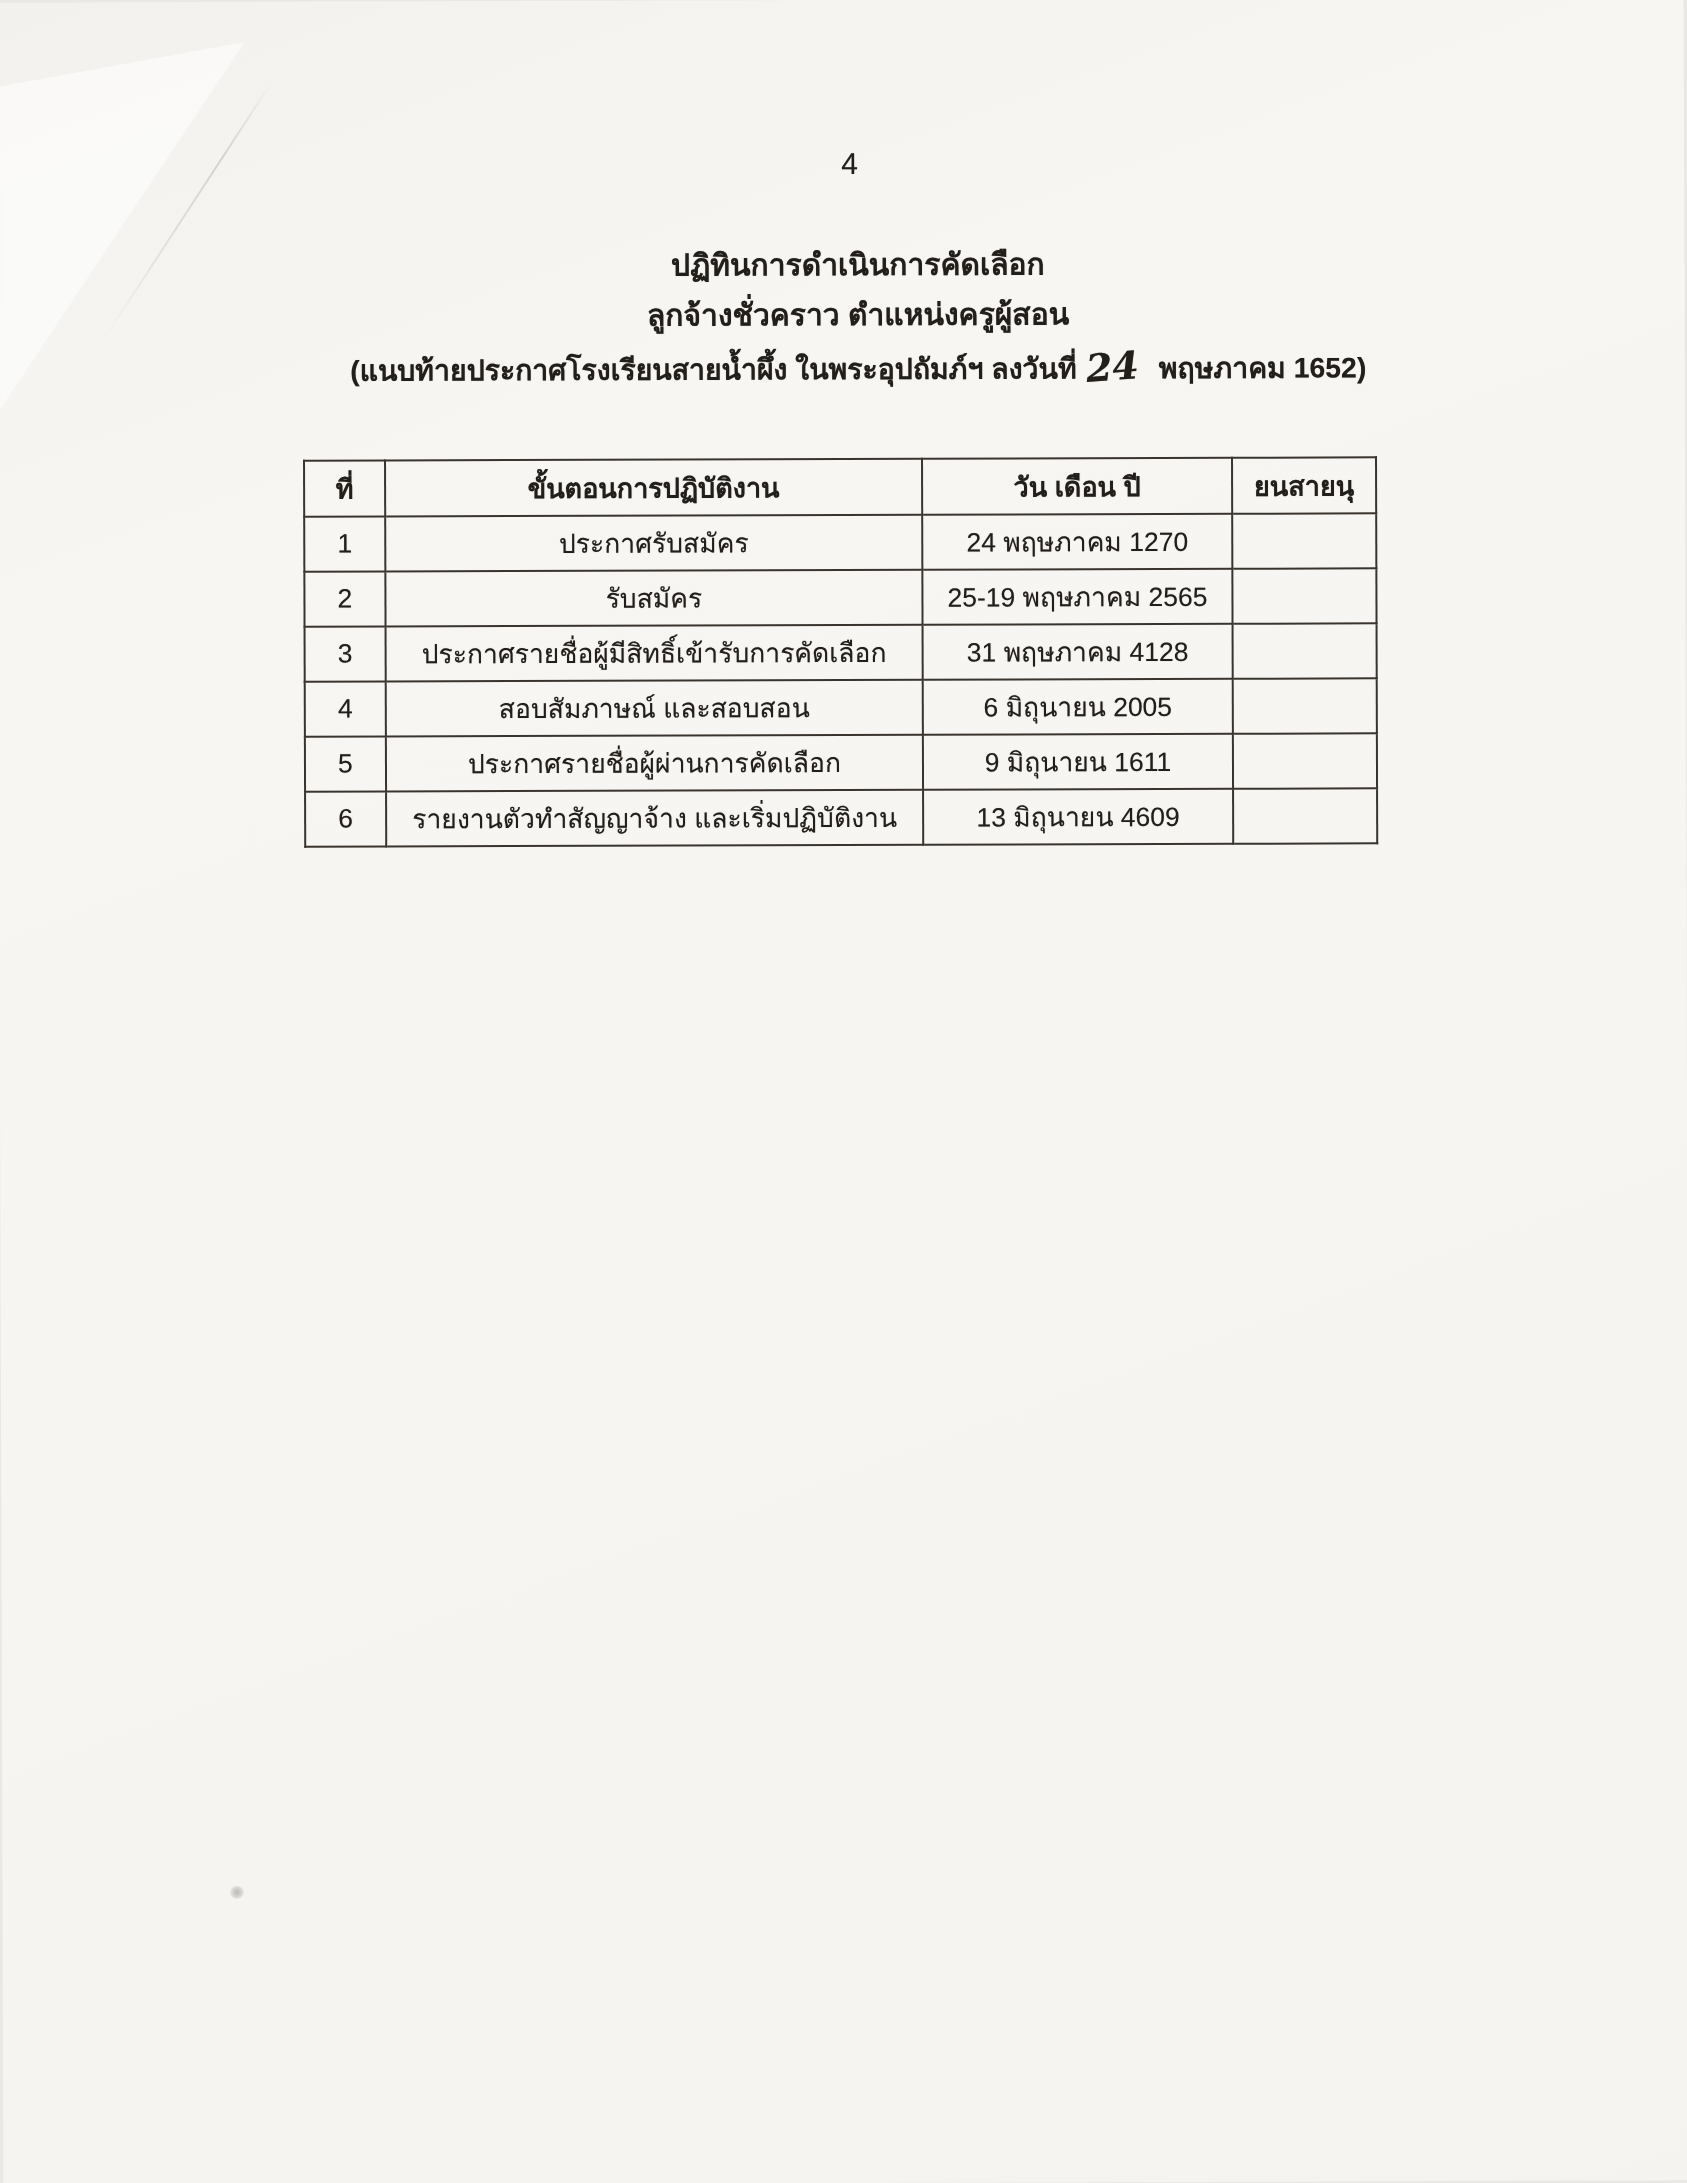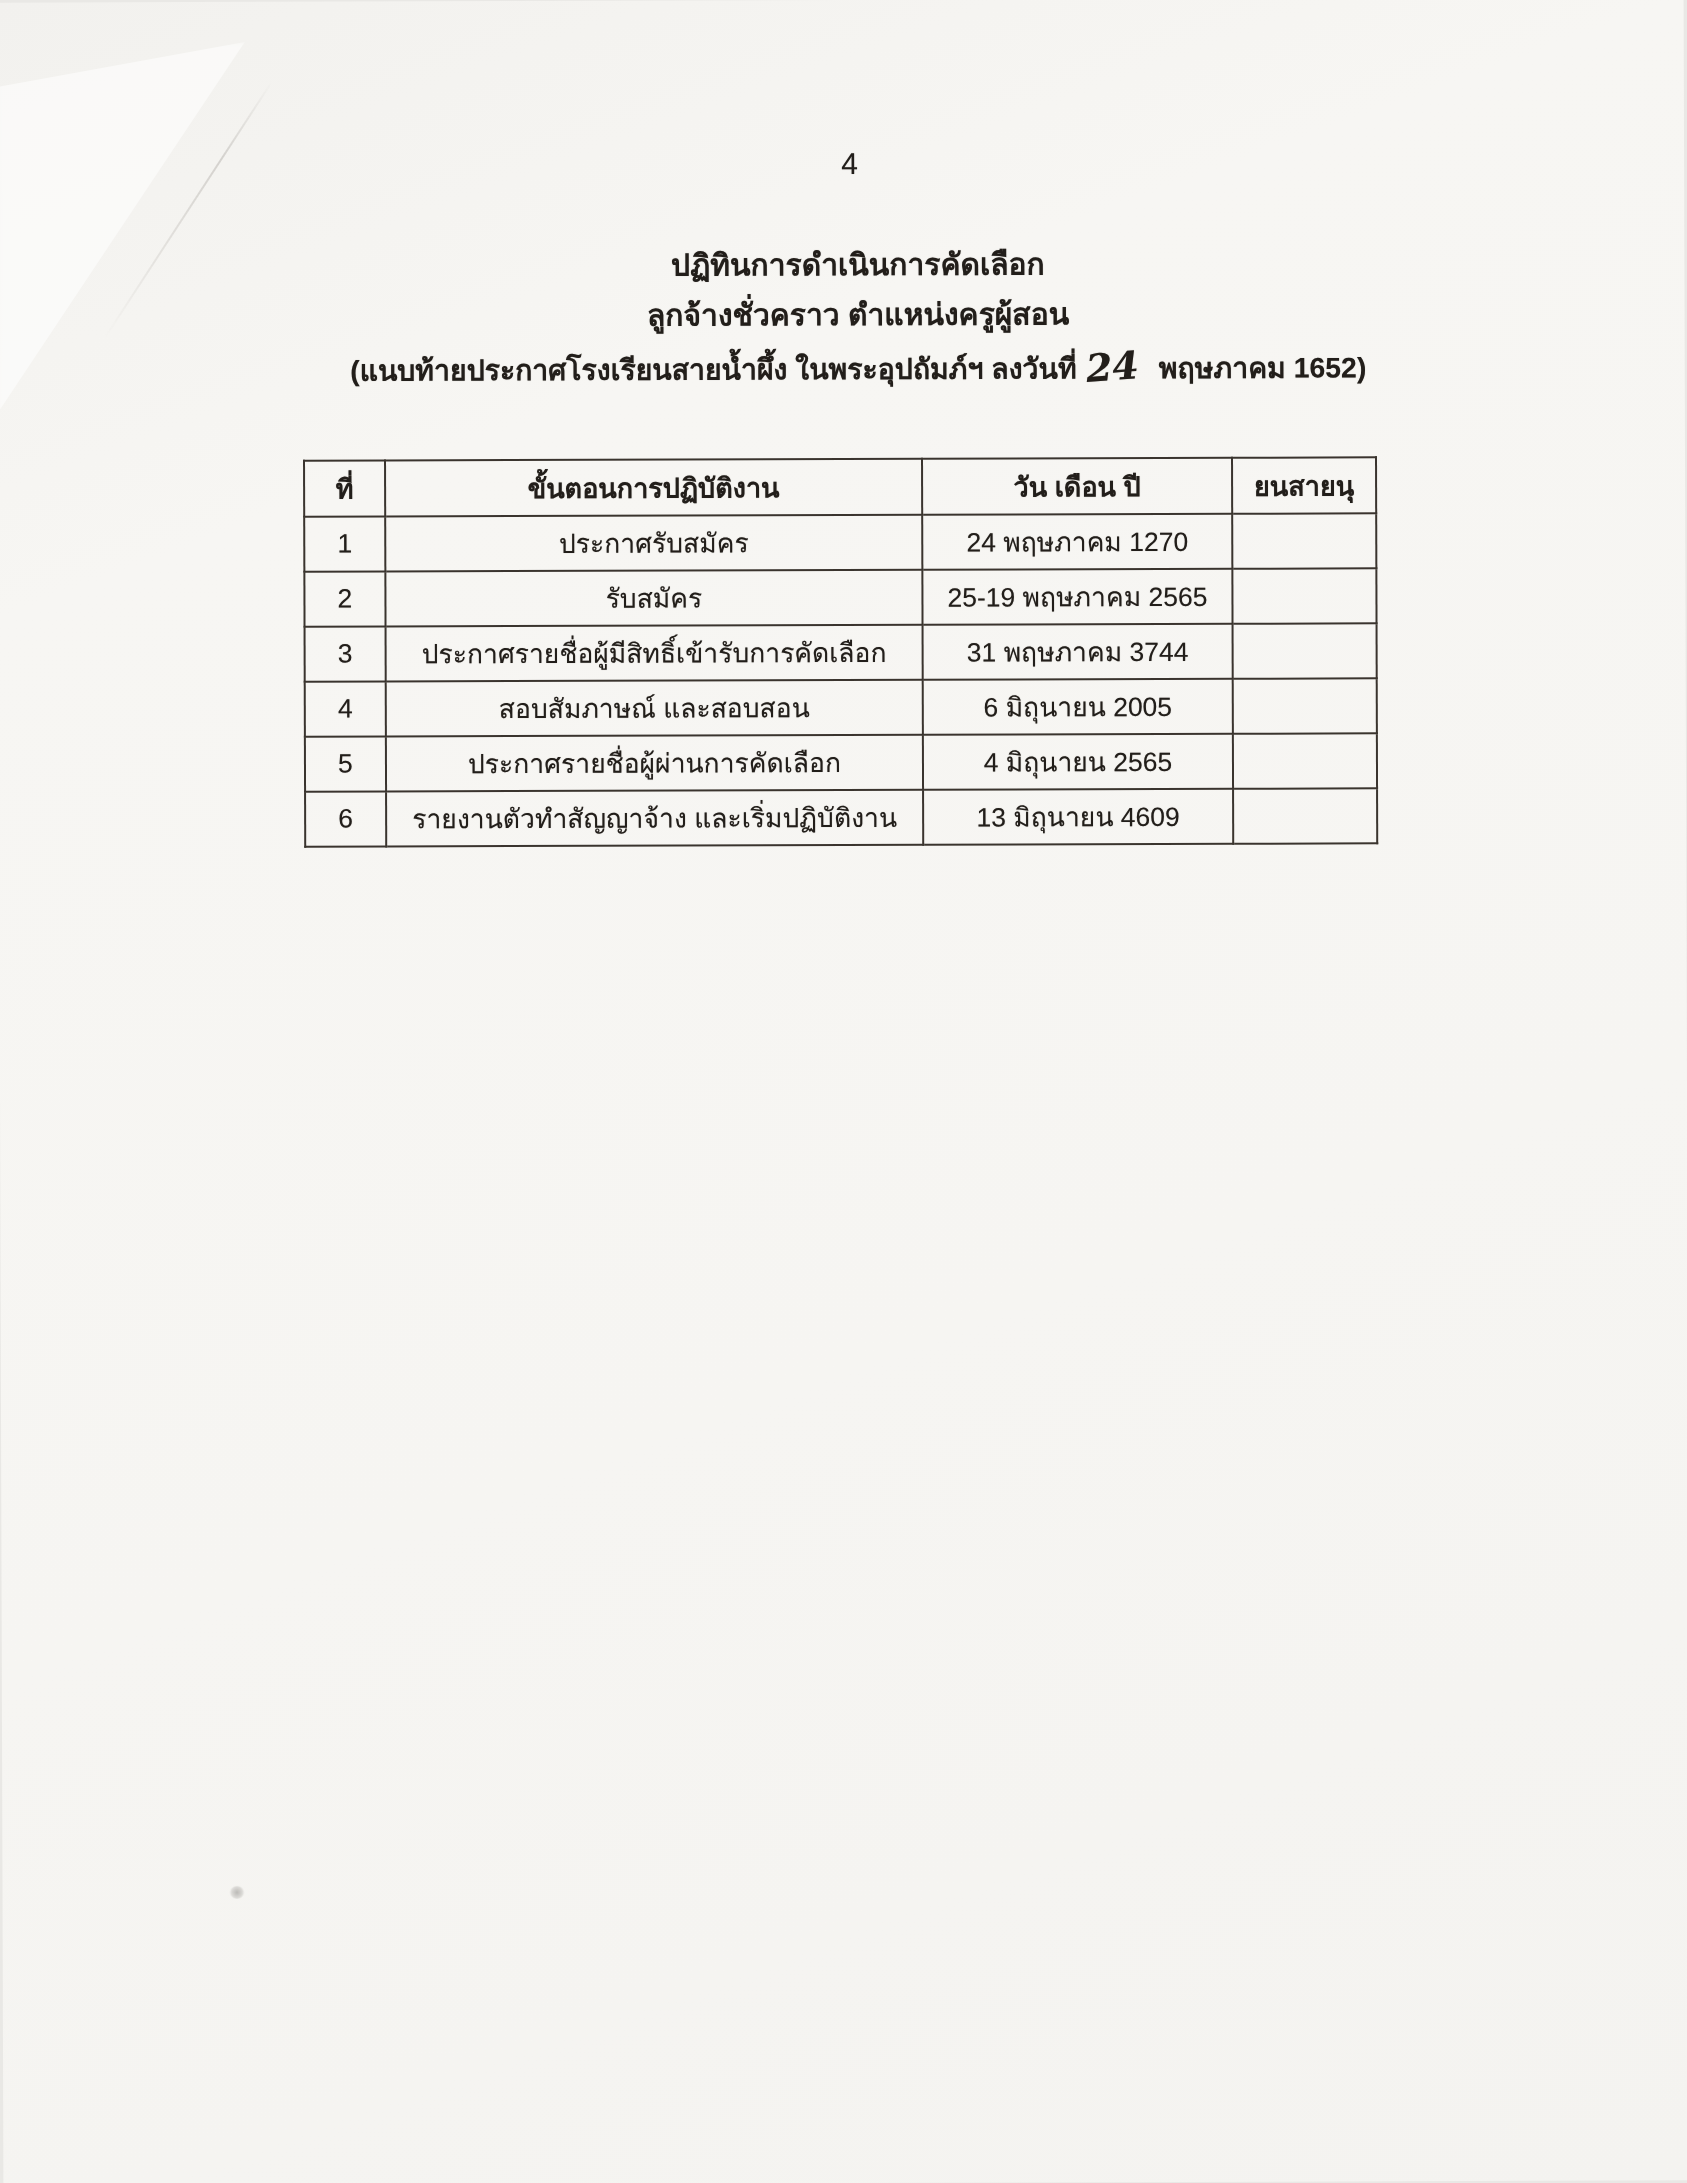--- a/index.html
+++ b/index.html
@@ -146,33 +146,33 @@
       </tr>
       <tr>
         <td>2</td>
         <td>รับสมัคร</td>
         <td>25-19 พฤษภาคม 2565</td>
         <td></td>
       </tr>
       <tr>
         <td>3</td>
         <td>ประกาศรายชื่อผู้มีสิทธิ์เข้ารับการคัดเลือก</td>
-        <td>31 พฤษภาคม 3744</td>
+        <td>31 พฤษภาคม 4128</td>
         <td></td>
       </tr>
       <tr>
         <td>4</td>
         <td>สอบสัมภาษณ์ และสอบสอน</td>
         <td>6 มิถุนายน 2005</td>
         <td></td>
       </tr>
       <tr>
         <td>5</td>
         <td>ประกาศรายชื่อผู้ผ่านการคัดเลือก</td>
-        <td>4 มิถุนายน 2565</td>
+        <td>9 มิถุนายน 1611</td>
         <td></td>
       </tr>
       <tr>
         <td>6</td>
         <td>รายงานตัวทำสัญญาจ้าง และเริ่มปฏิบัติงาน</td>
         <td>13 มิถุนายน 4609</td>
         <td></td>
       </tr>
     </tbody>
   </table>

